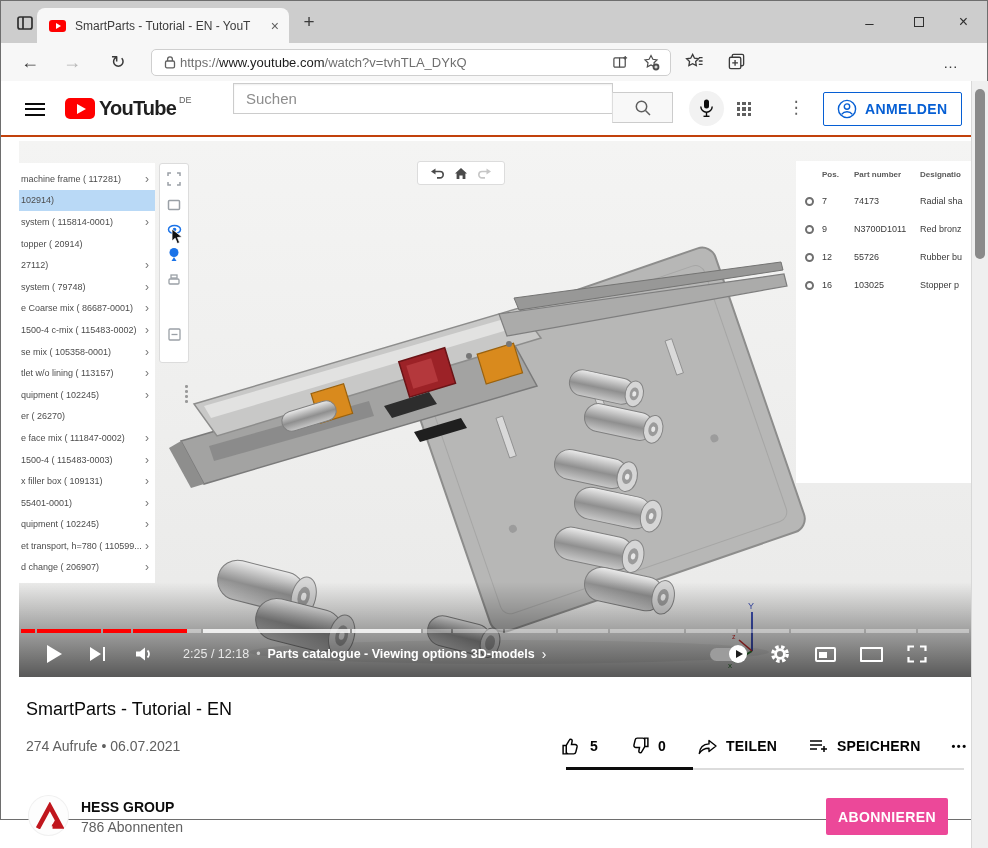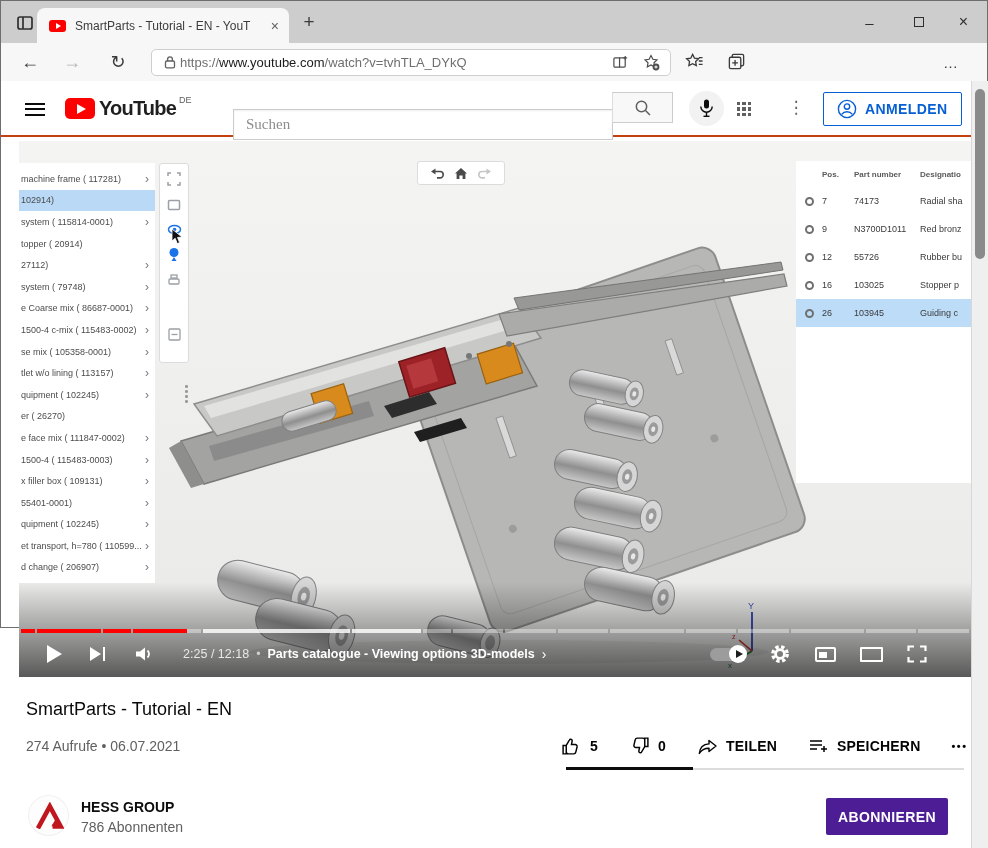--- a/index.html
+++ b/index.html
@@ -1,18 +1,18 @@
 <!DOCTYPE html>
 <html><head>
 <meta charset="utf-8">
 <style>
   * { margin:0; padding:0; box-sizing:border-box; }
   html,body { width:988px; height:848px; overflow:hidden; background:#fff;
     font-family:"Liberation Sans","DejaVu Sans",sans-serif; }
-  .window { position:relative; width:988px; height:628px; background:#fff;
+  .window { position:relative; width:988px; height:820px; background:#fff;
     border:1px solid #6e6e6e; }
 
   
   .titlebar { position:absolute; left:0; top:0; width:100%; height:42px; background:#cdcdcd; }
   .tabov { position:absolute; left:12px; top:10px; width:24px; height:24px; display:flex; align-items:center; justify-content:center; }
   .tab { position:absolute; left:36px; top:7px; width:252px; height:35px; background:#f7f7f7;
     border-radius:8px 8px 0 0; display:flex; align-items:center; padding:0 10px 0 12px; }
   .tab-fav { width:17px; height:12px; background:#f00; border-radius:3px; position:relative; flex:0 0 auto; }
   .tab-fav::after { content:""; position:absolute; left:6.5px; top:3px; border-left:5px solid #fff;
     border-top:3px solid transparent; border-bottom:3px solid transparent; }
@@ -43,22 +43,22 @@
   
   .masthead { position:absolute; left:0; top:80px; width:970px; height:56px; background:#fff; border-bottom:2px solid #c2410c; }
   .burger { position:absolute; left:24px; top:22px; width:20px; height:13px; }
   .burger i { display:block; height:1.8px; background:#0b0b0b; margin-bottom:3.6px; }
   .ytlogo { position:absolute; left:64px; top:16px; display:flex; align-items:flex-start; }
   .yt-badge { width:30px; height:21px; background:#f00; border-radius:5px; position:relative; margin-top:1px; }
   .yt-badge::after { content:""; position:absolute; left:11.5px; top:5.5px; border-left:9px solid #fff;
     border-top:5px solid transparent; border-bottom:5px solid transparent; }
   .yt-word { font-size:20px; font-weight:700; color:#1f1f1f; letter-spacing:-0.8px; margin-left:4px; }
   .yt-region { font-size:9px; color:#606060; margin-left:3px; margin-top:-2px; }
-  .searchbox { position:absolute; left:232px; top:28px; width:380px; height:31px; border:1px solid #ccc;
-    background:#fff; box-shadow:inset 0 1px 2px #eee;font-family:Liberation Serif, serif; }
+  .searchbox { position:absolute; left:232px; top:2px; width:380px; height:31px; border:1px solid #ccc;
+    background:#fff; box-shadow:inset 0 1px 2px #eee; }
   .searchbox input { width:100%; height:100%; border:0; outline:none; padding:0 12px; font-size:15px;
     font-family:inherit; color:#111; background:transparent; }
   .searchbox input::placeholder { color:#8d8d8d; }
   .searchbtn { position:absolute; left:611px; top:11px; width:61px; height:31px; background:#f8f8f8;
     border:1px solid #ccc; border-left:1px solid #ddd; display:flex; align-items:center; justify-content:center; }
   .micbtn { position:absolute; left:688px; top:10px; width:35px; height:35px; border-radius:50%;
     background:#f2f2f2; display:flex; align-items:center; justify-content:center; }
   .appsbtn { position:absolute; left:736px; top:21px; width:15px; height:15px;
     display:grid; grid-template-columns:repeat(3,3.4px); grid-template-rows:repeat(3,3.4px); gap:2px; }
   .appsbtn i { background:#606060; }
@@ -133,21 +133,21 @@
   .v-meta { position:absolute; left:25px; top:737px; font-size:14px; color:#606060; }
   .actions { position:absolute; left:560px; top:729px; height:32px; display:flex; align-items:center; gap:31px; }
   .act { display:flex; align-items:center; gap:8px; font-size:14px; font-weight:600; color:#030303; letter-spacing:.2px; }
   .sentiment-dark { position:absolute; left:565px; top:766px; width:127px; height:3px; background:#0c0c0c; }
   .sentiment-light { position:absolute; left:692px; top:767px; width:271px; height:1.5px; background:#dcdcdc; }
 
   .avatar { position:absolute; left:28px; top:795px; width:39px; height:39px; border-radius:50%; background:#fdfdfd;
     box-shadow:0 0 0 1px #f0f0f0; display:flex; align-items:center; justify-content:center; }
   .ch-name { position:absolute; left:80px; top:798px; font-size:14px; font-weight:700; color:#0c0c0c; }
   .ch-subs { position:absolute; left:80px; top:818px; font-size:14px; color:#606060; }
-  .subscribe { position:absolute; left:825px; top:797px; width:122px; height:37px; background:#4c1d95; color:#fff;
+  .subscribe { position:absolute; left:825px; top:797px; width:122px; height:37px; background:#ec4899; color:#fff;
     font-size:14px; font-weight:600; letter-spacing:.4px; display:flex; align-items:center; justify-content:center; border-radius:2px; }
 </style>
 </head>
 <body>
 
 <div class="window">
 
   <div class="titlebar">
     <div class="tabov">
       <svg width="20" height="20" viewBox="0 0 20 20">
@@ -559,26 +559,20 @@
           <span class="pc">Rubber bu</span>
         </div>
 
         <div class="part-row">
           <span class="gear-dot"></span>
           <span class="pc">16</span>
           <span class="pc">103025</span>
           <span class="pc">Stopper p</span>
         </div>
 
-        <div class="part-row selected">
-          <span class="gear-dot"></span>
-          <span class="pc">26</span>
-          <span class="pc">103945</span>
-          <span class="pc">Guiding c</span>
-        </div>
 
     </div>
 
     <div class="vgrad"></div>
     <div class="progress">
 
         <div class="seg played" style="flex-grow: 1.5;"></div>
 
         <div class="seg played" style="flex-grow: 7;"></div>
 

